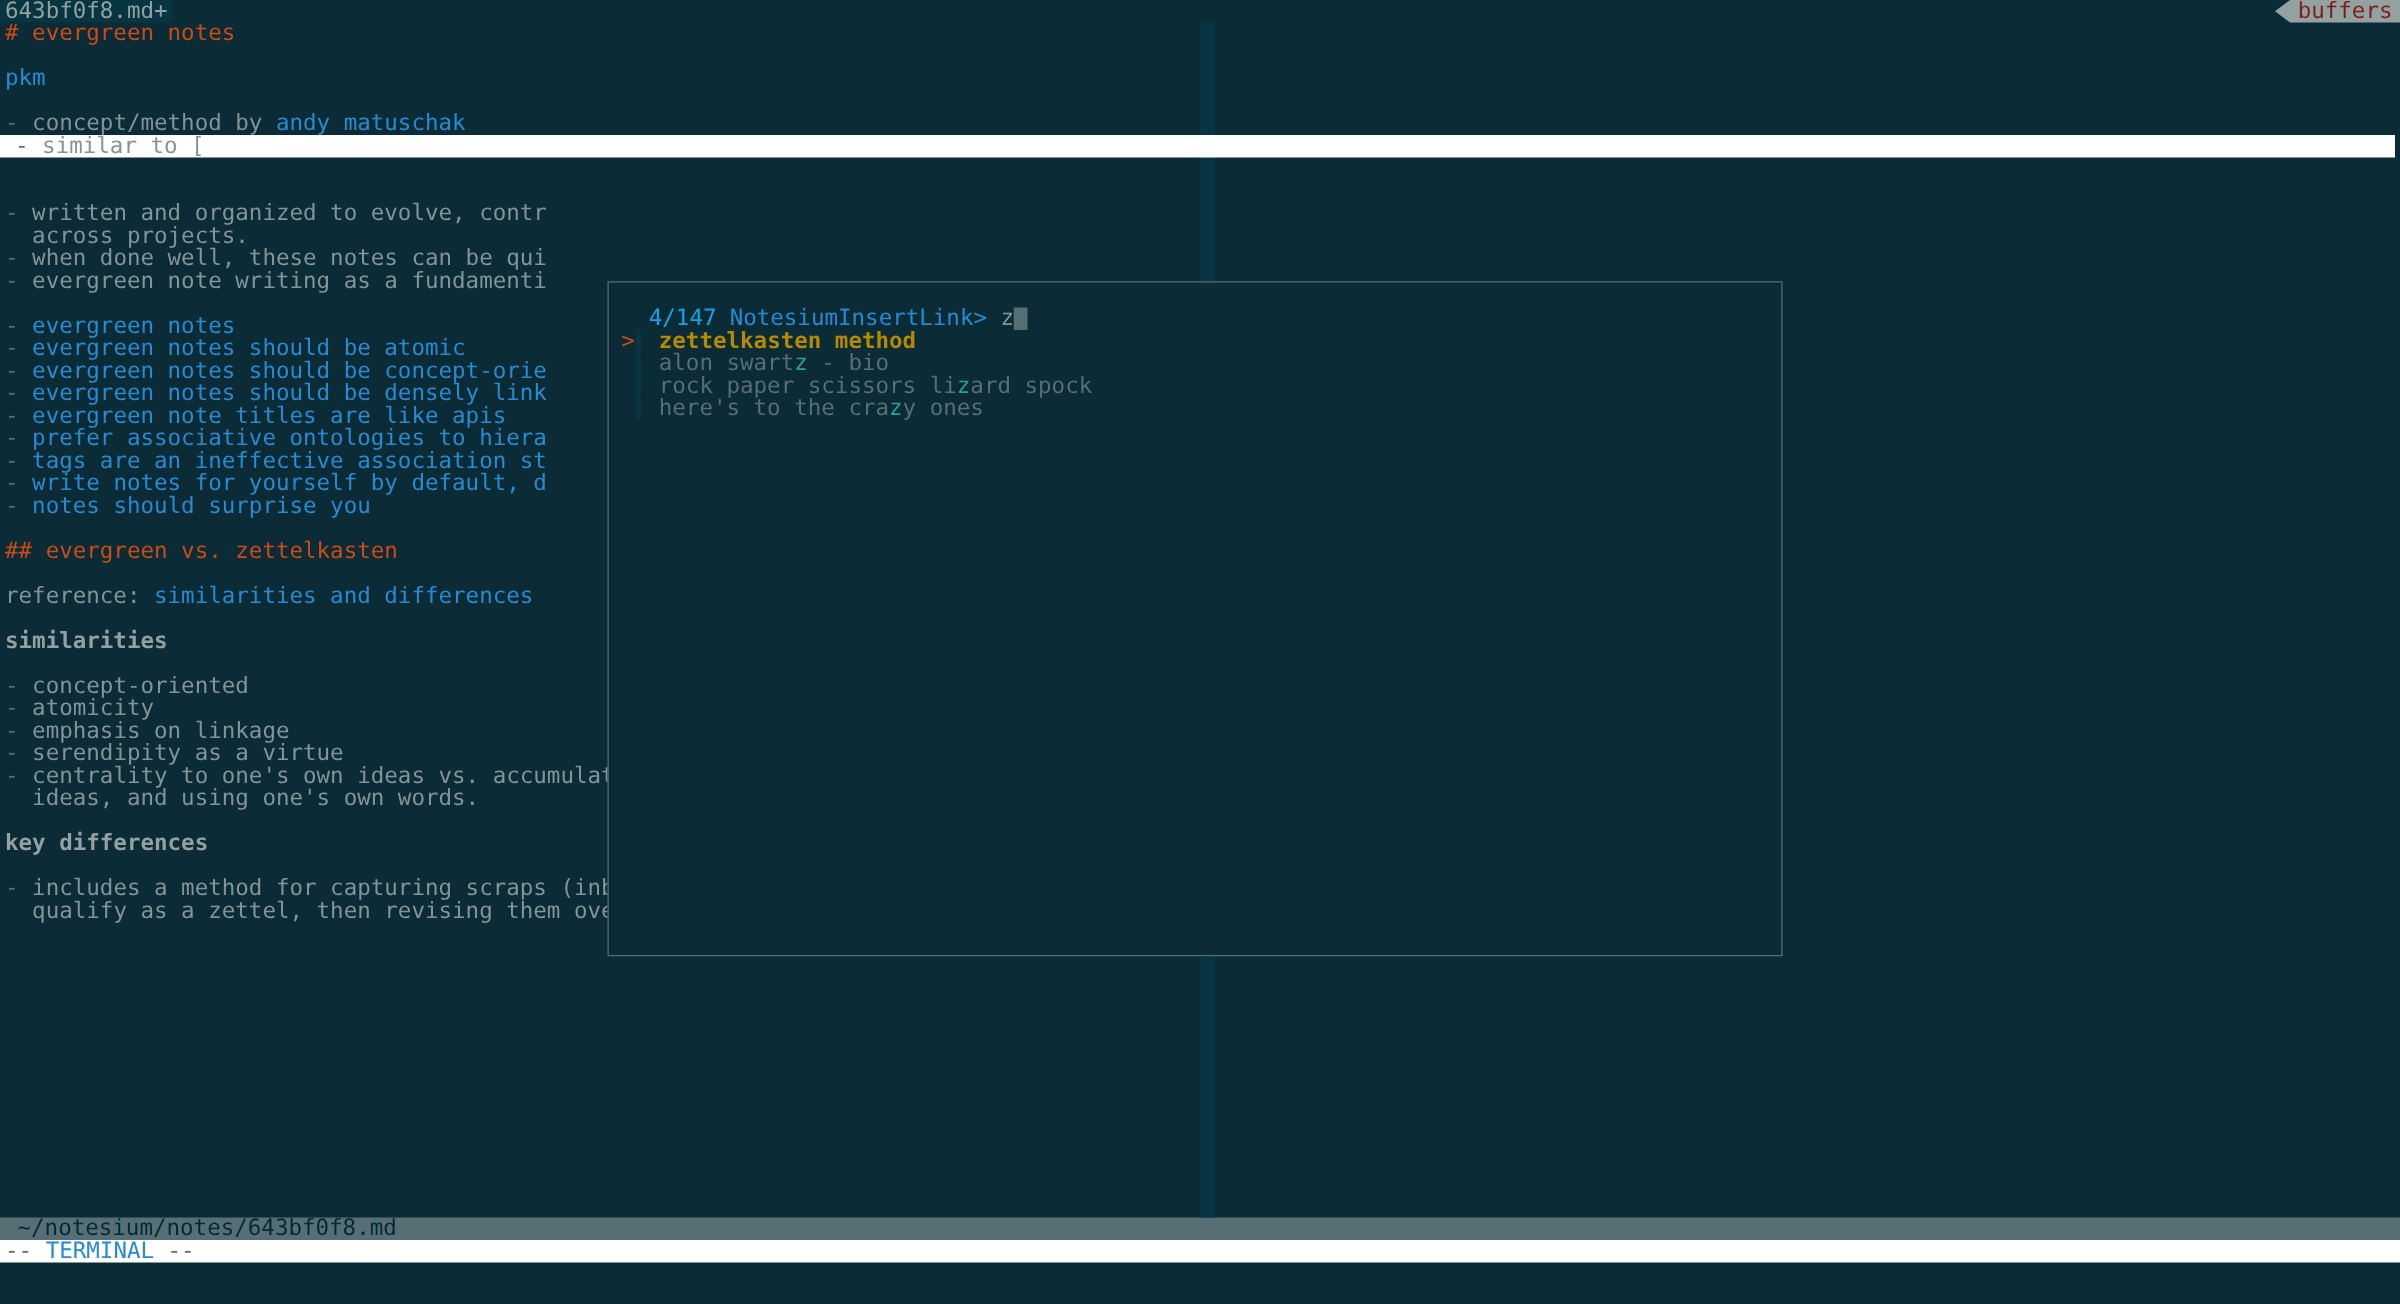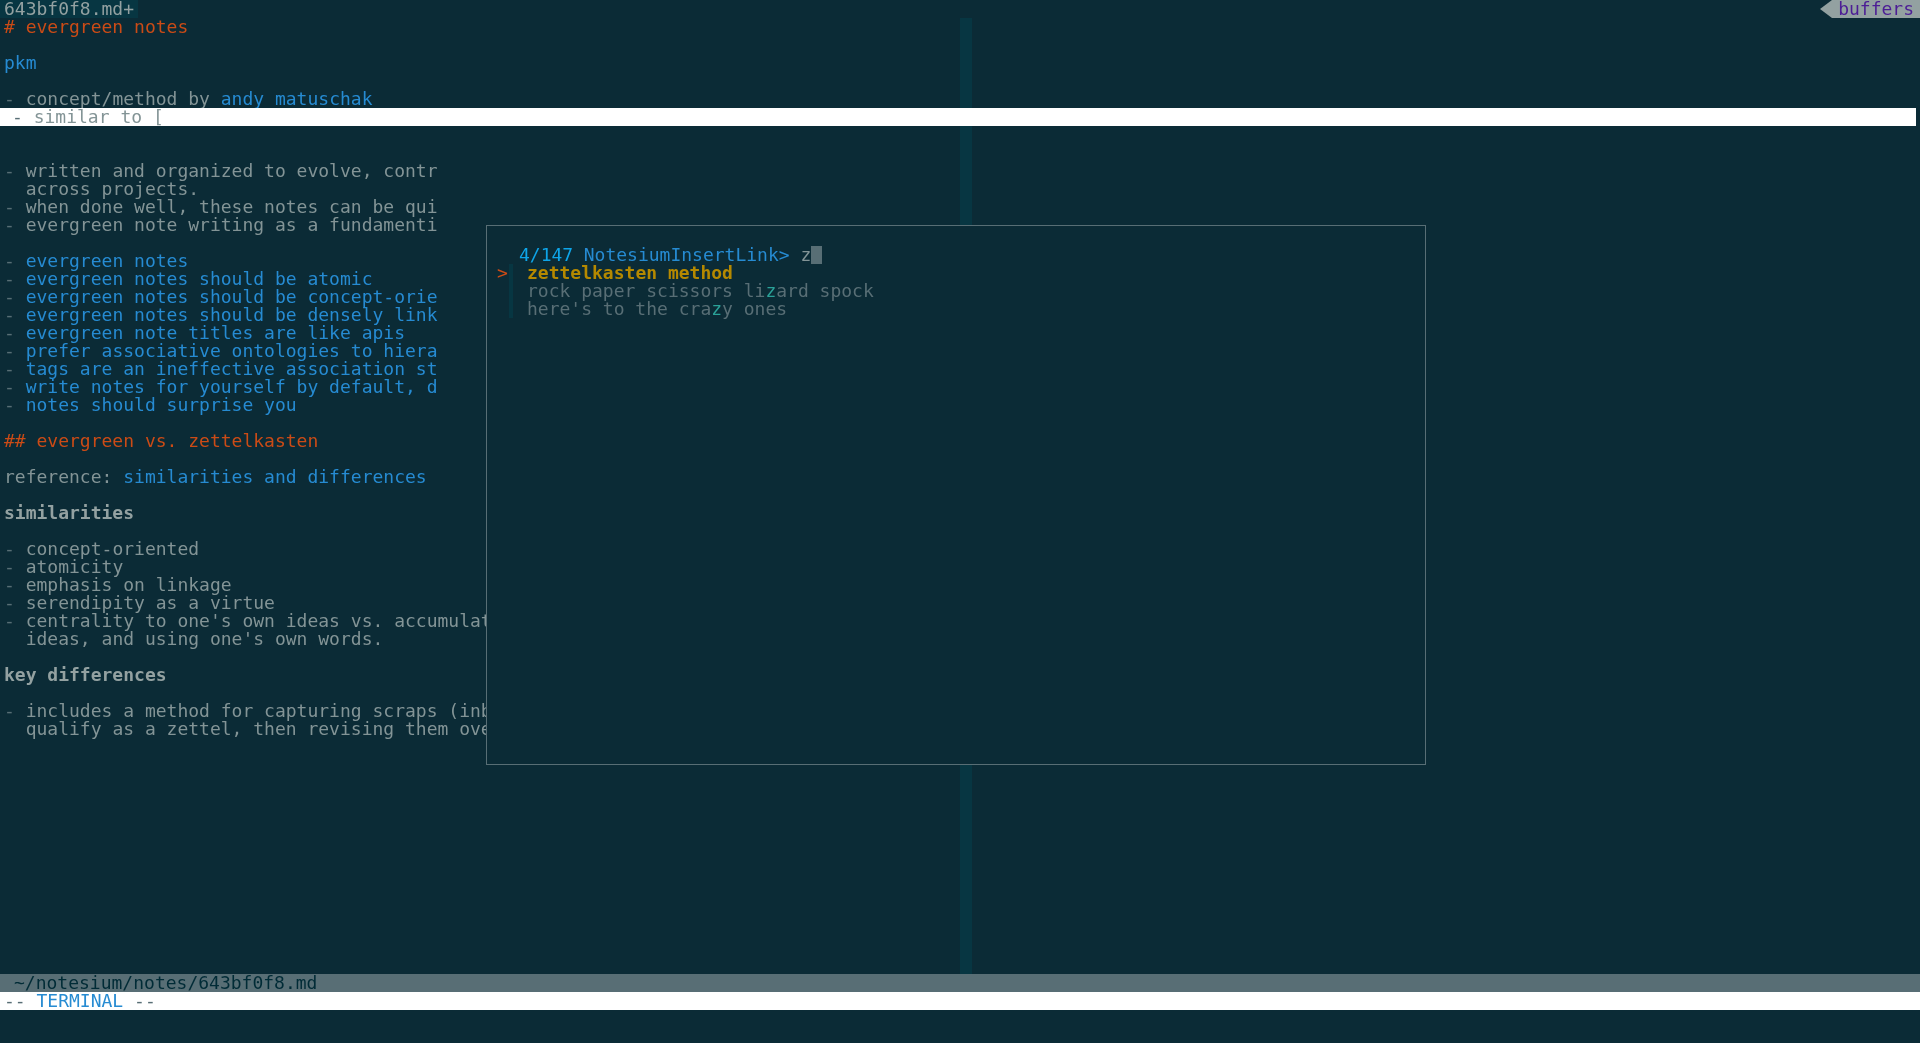--- a/index.html
+++ b/index.html
@@ -30,21 +30,21 @@
     align-items: center;
   }
   .buffers-sep {
     width: 0; height: 0;
     border-top: 9px solid transparent;
     border-bottom: 9px solid transparent;
     border-right: 12px solid #93a1a1;
   }
   .buffers-label {
     background: #93a1a1;
-    color: #4c1d95;
+    color: #7f1d1d;
     padding: 0 6px;
   }
   .editor {
     position: relative;
     padding-left: 4px;
     height: 956px;
   }
   .ruler {
     position: absolute;
     top: 0;
@@ -190,20 +190,21 @@
   <div class="line"><span class="text">  </span><span class="text">qualify as a zettel, then revising them overtime.</span></div>
 
   <div class="popup">
     <div class="popup-inner">
       <div class="prompt-line">
         <span class="prompt-label">NotesiumInsertLink&gt; </span><span class="prompt-query">z</span><span class="prompt-cursor"></span>
       </div>
       <div class="count-line">4/147</div>
       <div id="fzf-results">
           <div class="result-line"><span class="result-gutter">&gt;</span><span class="result-bar sel"></span><span class="result-text sel"><span></span><span class="" style="color: rgb(181, 137, 0);">z</span><span>ettelkasten method</span></span></div>
+          <div class="result-line"><span class="result-gutter"> </span><span class="result-bar"></span><span class="result-text"><span>alon swart</span><span class="match">z</span><span> - bio</span></span></div>
           <div class="result-line"><span class="result-gutter"> </span><span class="result-bar"></span><span class="result-text"><span>rock paper scissors li</span><span class="match">z</span><span>ard spock</span></span></div>
           <div class="result-line"><span class="result-gutter"> </span><span class="result-bar"></span><span class="result-text"><span>here's to the cra</span><span class="match">z</span><span>y ones</span></span></div>
         </div>
     </div>
   </div>
 </div>
 
 <div class="statusline">
   <span class="status-left">~/notesium/notes/643bf0f8.md</span>
 </div>

